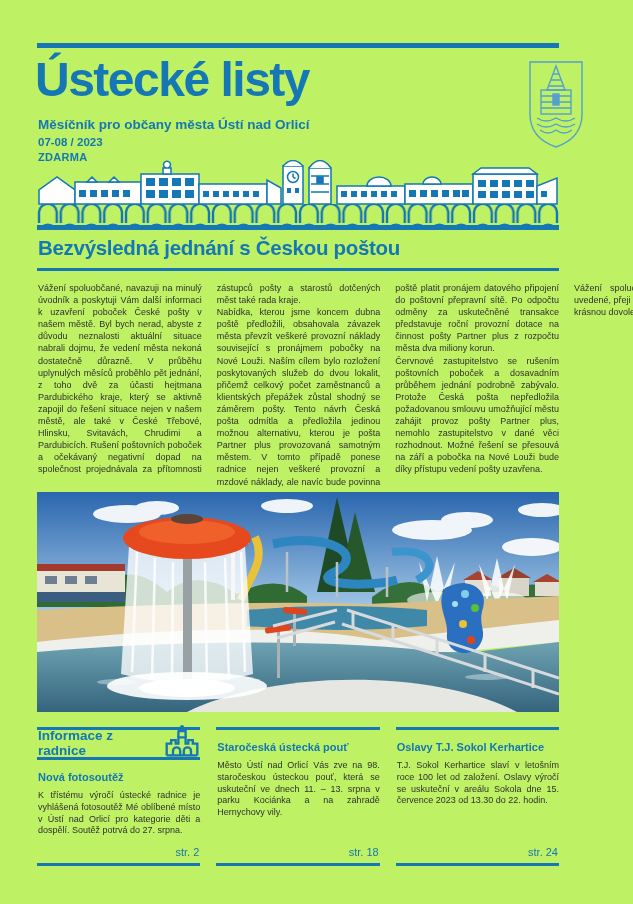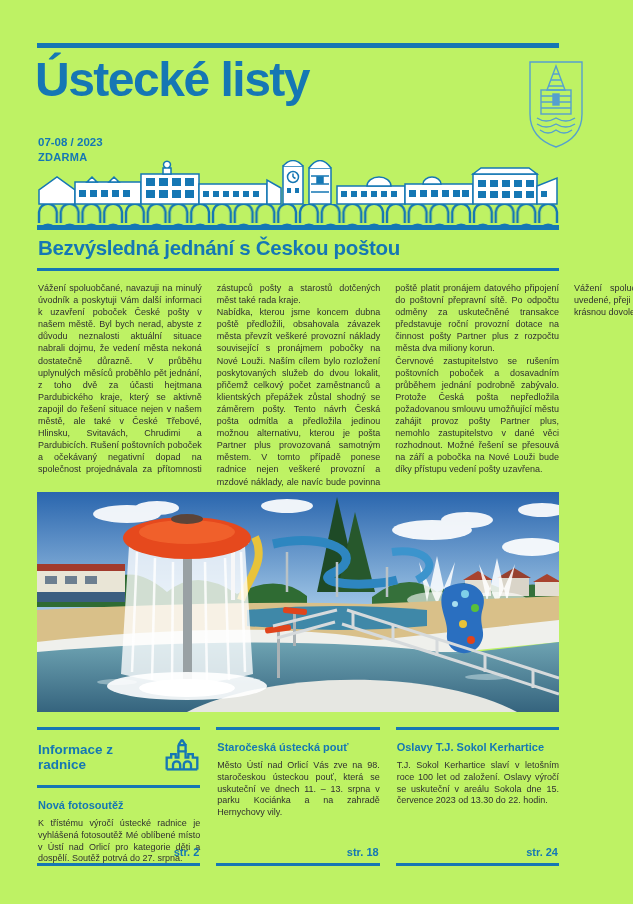--- a/index.html
+++ b/index.html
@@ -38,37 +38,38 @@
   .sig-name { font-weight:bold; color:var(--blue); }
   .sig-role { color:#303030; }
 
   
   .photo { position:absolute; left:37px; top:492px; width:522px; height:220px; overflow:hidden; }
   .photo svg { display:block; }
 
   
   .sections { position:absolute; left:37px; top:727px; width:522px; display:flex; gap:16px; }
   .section { flex:1; border-top:3px solid var(--blue); position:relative; height:139px; }
-  .section-head { display:flex; align-items:center; justify-content:space-between; height:58px; border-bottom:3px solid var(--blue); padding:2px 0 4px 1px; }
+  .section-head { display:flex; align-items:center; justify-content:space-between; height:30px; border-bottom:3px solid var(--blue); padding:2px 0 4px 1px; }
   .section-title { font-size:13.5px; font-weight:bold; color:var(--blue); }
   .section-sub { margin:11px 0 7px 1px; font-size:11px; font-weight:bold; color:var(--blue); }
   .section-text { font-size:9px; line-height:11.8px; text-align:justify; color:#303030; padding-left:1px; }
-  .page-ref { position:absolute; right:1px; bottom:8px; font-size:11px; font-weight:bold; color:var(--blue); }
+  .page-ref { position:absolute; right:1px; bottom:8px; font-size:11px; font-weight:normal; color:var(--blue); }
   .section-bottom { position:absolute; left:0; bottom:0; width:100%; height:3px; background:var(--blue); }
 
   
   .footer { position:absolute; left:37px; top:872px; width:522px; text-align:right; font-size:10.5px; font-weight:bold; color:var(--blue); }
 </style>
 </head>
 <body>
 
 <div class="page">
 
   <div class="top-rule"></div>
   <div class="title">Ústecké listy</div>
+  <div class="subtitle">Měsíčník pro občany města Ústí nad Orlicí</div>
   <div class="issue">07-08 / 2023</div>
   <div class="price">ZDARMA</div>
 
   <div class="crest">
     <svg width="58" height="90" viewBox="0 0 58 90">
       <g stroke="#55a0cf" fill="none" stroke-width="1.4">
         <path d="M3,2 H55 V54 Q55,78 29,87 Q3,78 3,54 Z"></path>
         <path d="M29,6 L20,30 H38 Z"></path>
         <path d="M26,14 h6 M24,20 h10 M22,26 h14"></path>
         <rect x="14" y="30" width="30" height="24"></rect>

